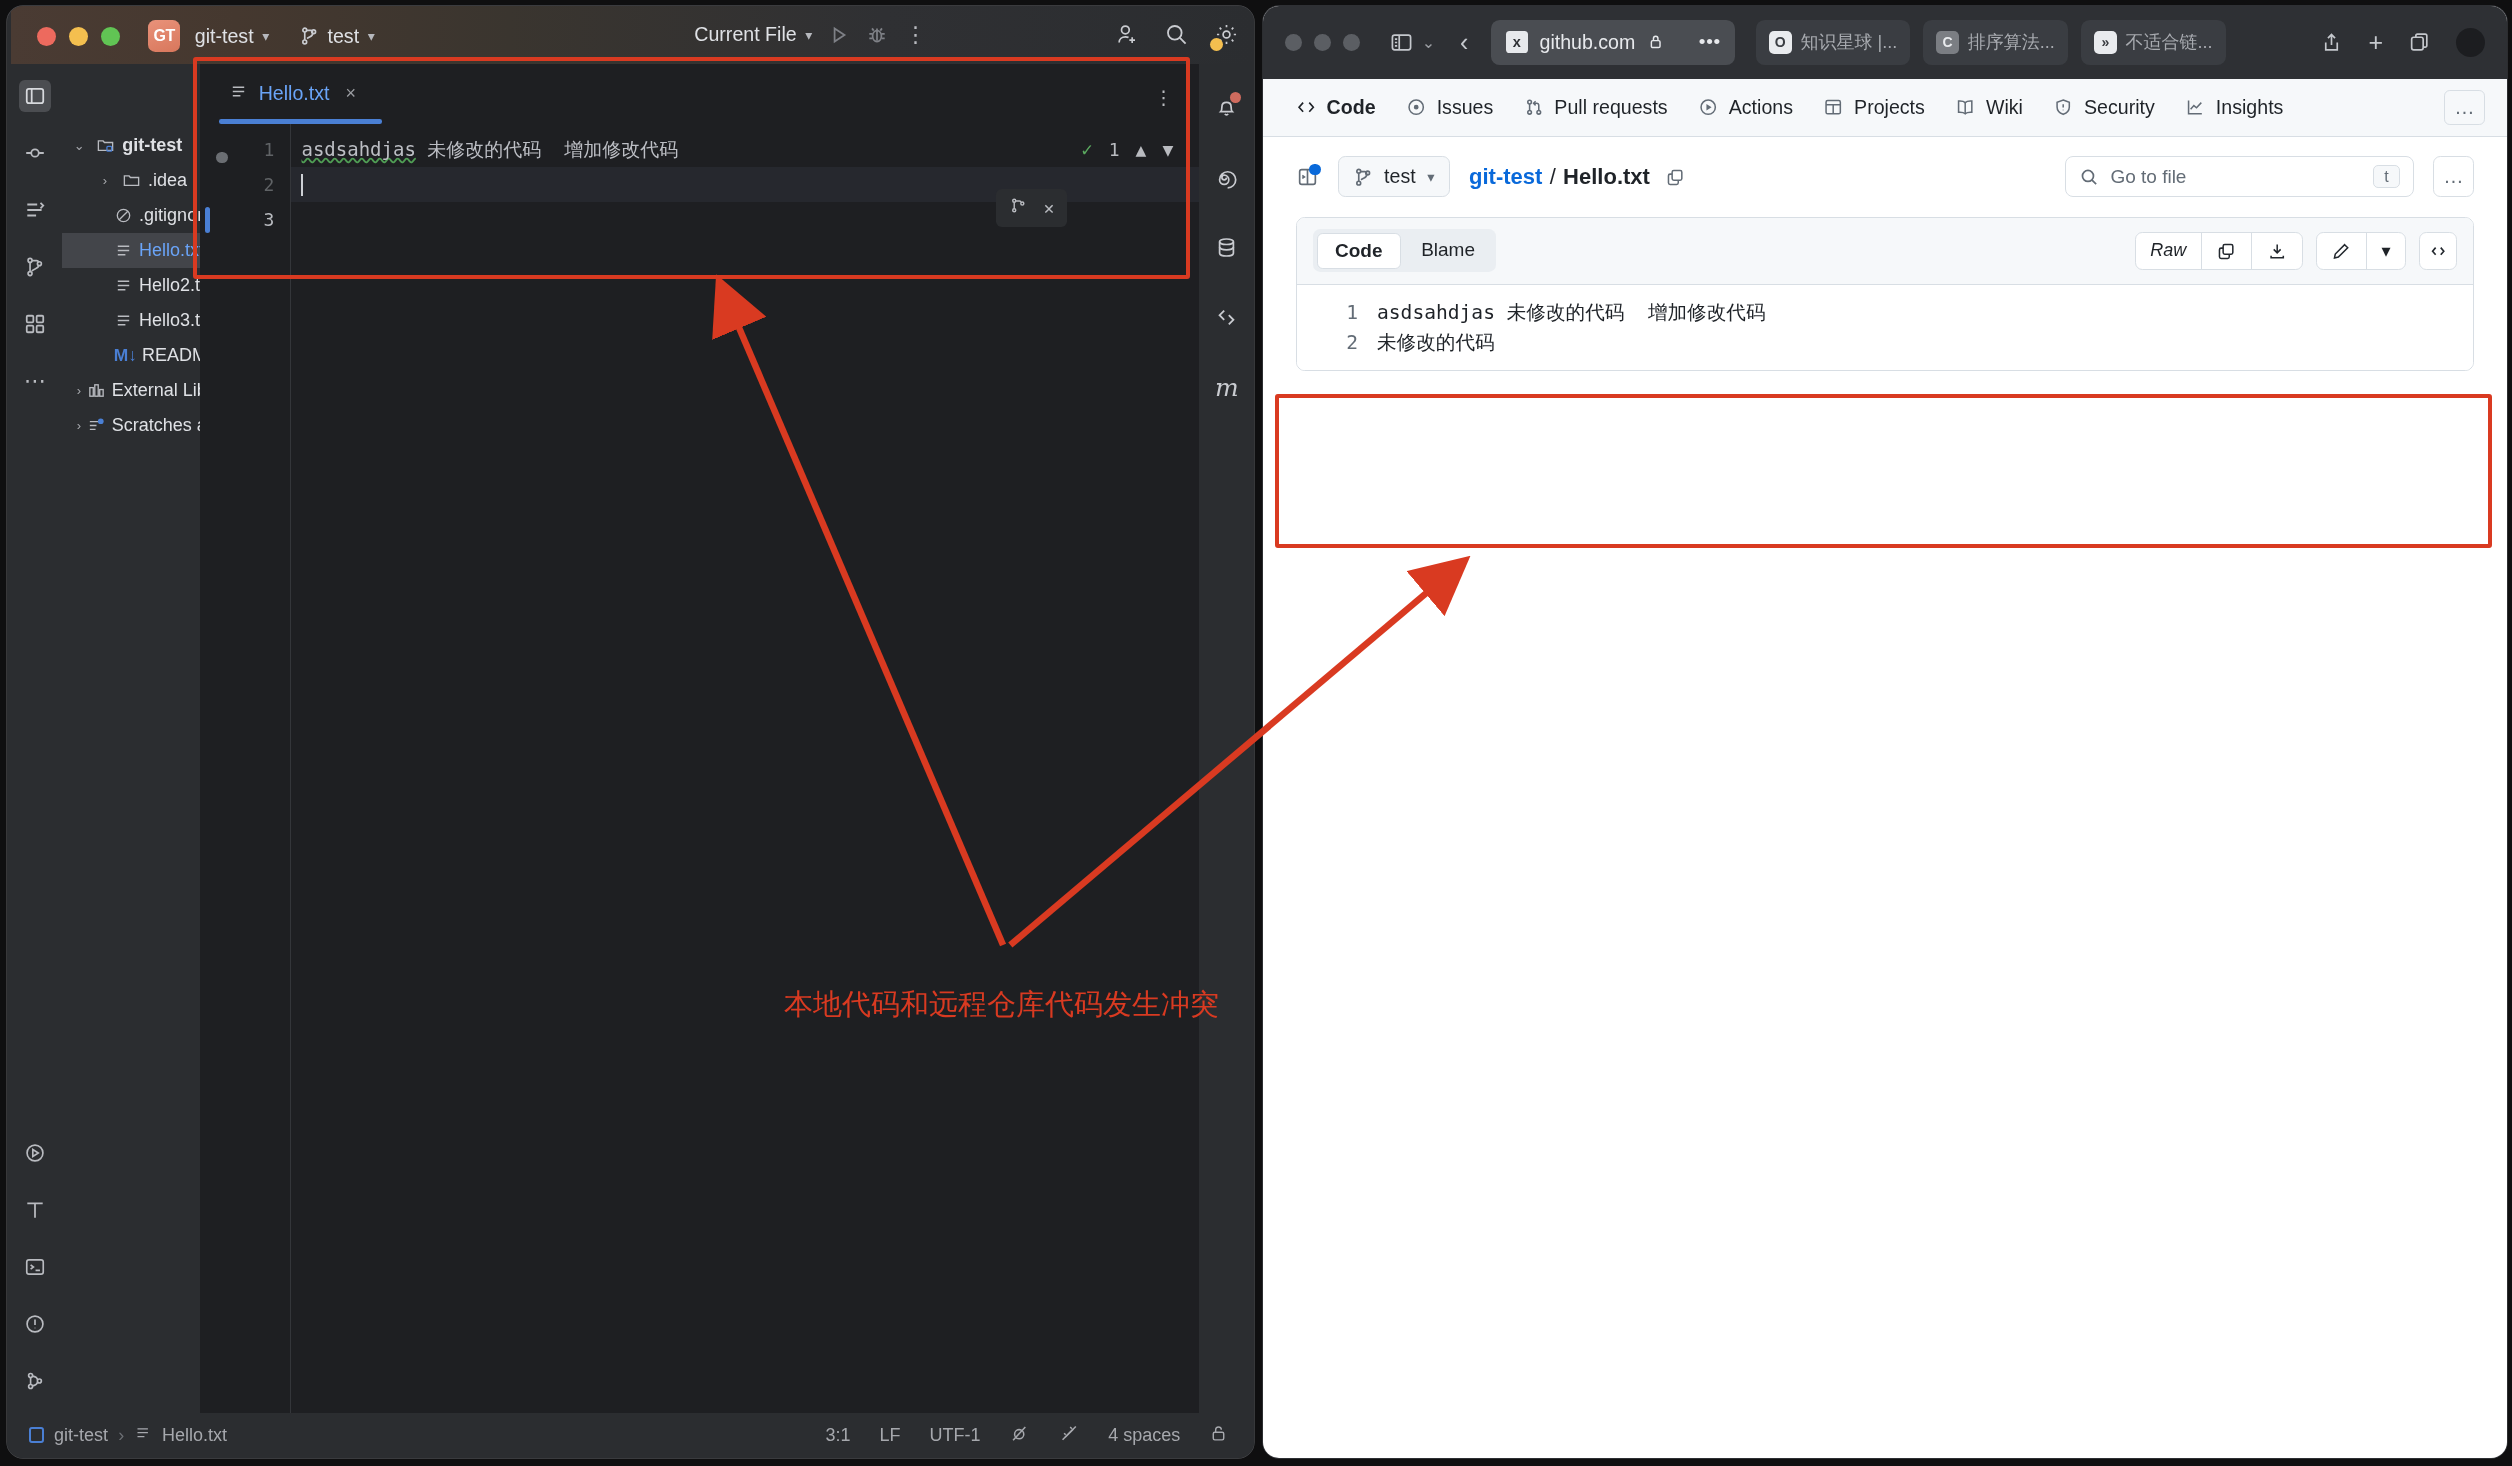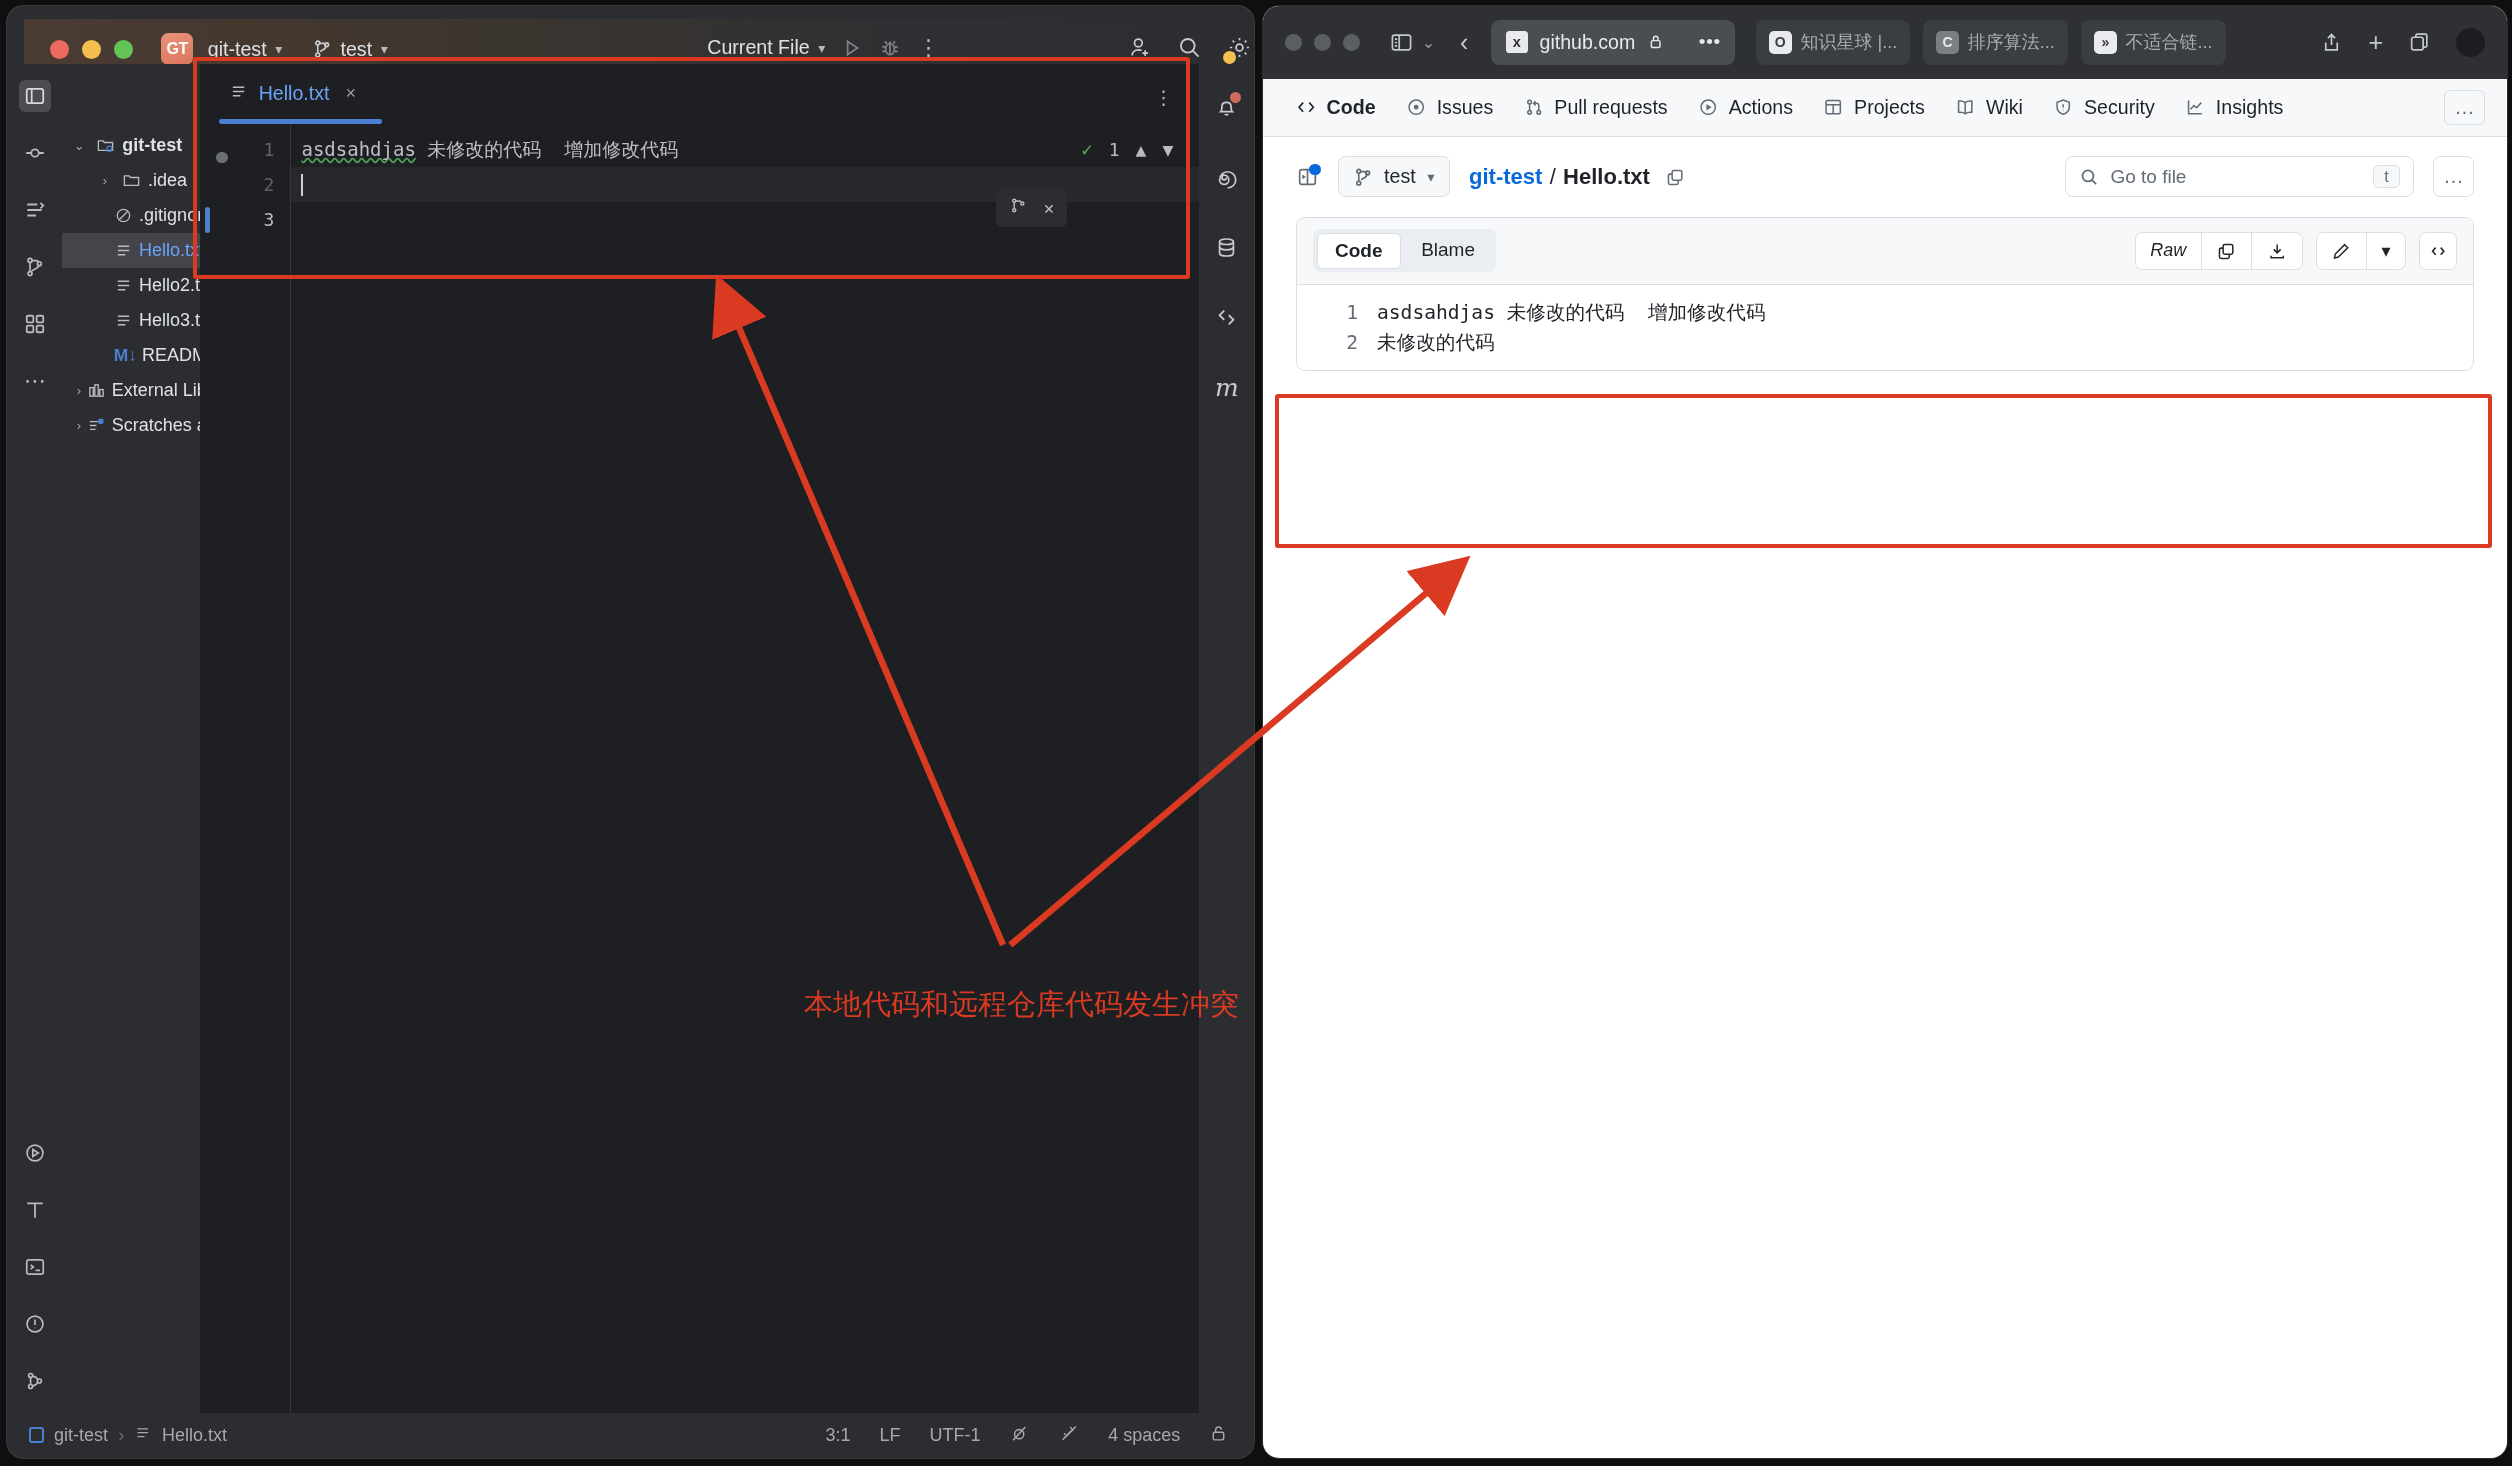--- a/index.html
+++ b/index.html
@@ -14,23 +14,23 @@
   
   #ide {
     position: absolute; left: 7.3px; top: 5.8px;
     width: 1247px; height: 1452px;
     background: #2b2d30;
     border-radius: 16px;
     overflow: hidden;
     box-shadow: 0 0 0 0.7px #4a4b4e;
   }
   #ide-titlebar {
-    position: absolute; left: 17px; top: 0; width: 100%; height: 61px;
+    position: absolute; left: 4px; top: 0; width: 100%; height: 61px;
     background: linear-gradient(90deg, #4a3b33 0%, #45382f 18%, #3a352f 40%, #2f3033 70%, #2b2d30 100%);
-    display: flex; align-items: center; margin-top: 13px;
+    display: flex; align-items: center;
   }
   .traffic { display: flex; gap: 13px; margin-left: 26px; }
   .tl { width: 19px; height: 19px; border-radius: 50%; }
   .tl.red { background: #ed6a5e; }
   .tl.yellow { background: #f4bf4f; }
   .tl.green { background: #61c454; }
 
   .proj-badge {
     width: 32px; height: 32px; border-radius: 7.3px;
     background: linear-gradient(160deg,#e9927a,#d8775c);
@@ -245,21 +245,21 @@
   .gh-ln { width: 80px; text-align:right; color:#636c76; padding-right: 19px; flex: 0 0 auto; }
   .gh-code { color:#1f2328; white-space: pre; }
 
   
   .anno-box {
     position:absolute; border: 4.4px solid #d93a21; border-radius: 2.9px; pointer-events:none;
   }
   #anno-box-ide { left: 193px; top: 57px; width: 997px; height: 222px; }
   #anno-box-gh  { left: 1275px; top: 394px; width: 1217px; height: 154px; }
   #anno-text {
-    position:absolute; left: 804px; top: 985px; color:#d93a21; font-size: 29px;
+    position:absolute; left: 784px; top: 985px; color:#d93a21; font-size: 29px;
     font-family: "DejaVu Sans","Liberation Sans", sans-serif; white-space: nowrap;
   }
   svg.arrow-layer { position:absolute; left:0; top:0; width:2512px; height:1467px; pointer-events:none; }
 </style>
 </head>
 <body>
 
 <div id="root">
 
   <div id="ide">

